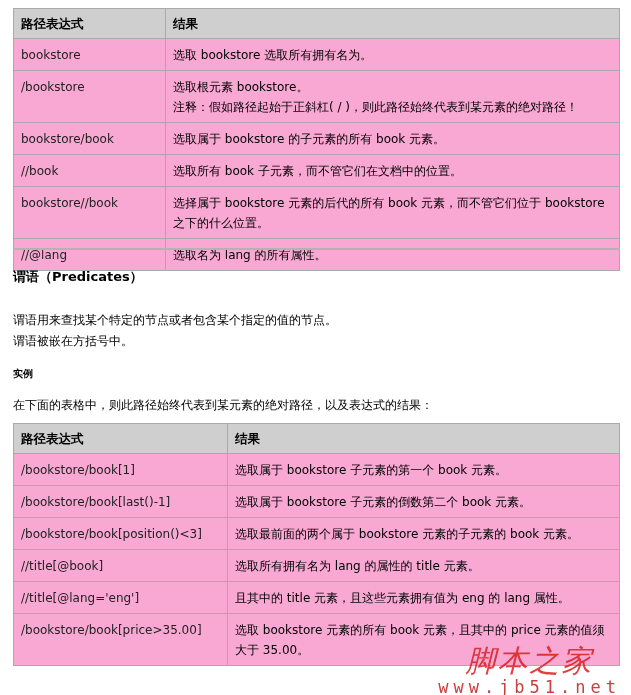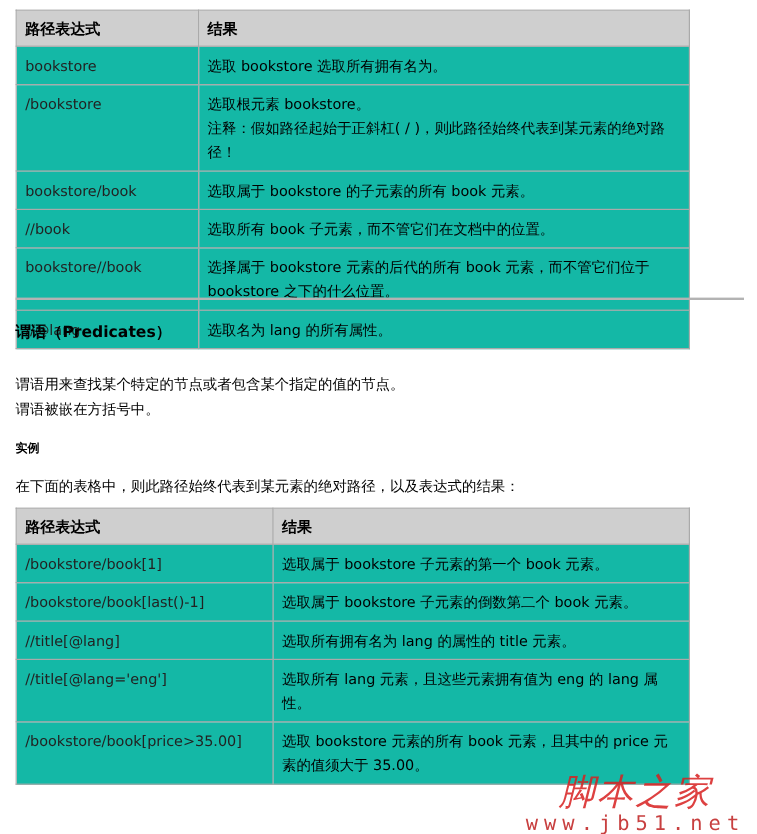--- a/index.html
+++ b/index.html
@@ -1,21 +1,21 @@
 <!DOCTYPE html>
 <html><head>
 <meta charset="utf-8">
 <style>
   html, body { margin:0; padding:0; background:#ffffff; }
   body { width:631px; height:695px; overflow:hidden; position:relative;
          font-family:"DejaVu Sans", "Liberation Sans", sans-serif; font-size:12px; color:#000; }
-  table { border-collapse:collapse; position:absolute; left:13px; width:562px; table-layout:fixed; }
+  table { border-collapse:collapse; position:absolute; left:13px; width:607px; table-layout:fixed; }
   th, td { border:1px solid #aaaaaa; text-align:left; vertical-align:top; padding:6px 7px 5px 7px; line-height:20px; }
   th { background:#cfcfcf; font-weight:bold; font-size:12.5px; padding:5px 7px 4px 7px; }
-  td { background:#14b8a6; }
+  td { background:#f9a8d4; }
   td.path { color:#222; }
   #t1 { top:8px; }
   #t2 { top:423px; }
   .hr { position:absolute; left:13px; width:607px; top:248px; height:2px; background:#b3b3b3; }
   .h2 { position:absolute; left:13px; top:268px; font-size:13px; font-weight:bold; }
   .p { position:absolute; left:13px; font-size:12px; }
   .h3 { position:absolute; left:13px; top:367px; font-size:10px; font-weight:bold; }
   .wm { position:absolute; right:10px; top:645px; text-align:center; color:#d82020; }
   .wm .big { font-size:30px; font-family:"DejaVu Serif", serif; font-style:italic; letter-spacing:2px; line-height:32px; opacity:0.85; }
   .wm .small { font-size:17px; letter-spacing:5px; color:#c84040; font-family:"DejaVu Sans Mono", monospace; }
@@ -83,26 +83,30 @@
   </tr>
   <tr>
     <td class="path">/bookstore/book[1]</td>
     <td>选取属于 bookstore 子元素的第一个 book 元素。</td>
   </tr>
   <tr>
     <td class="path">/bookstore/book[last()-1]</td>
     <td>选取属于 bookstore 子元素的倒数第二个 book 元素。</td>
   </tr>
   <tr>
-    <td class="path">//title[@lang]</td>
+    <td class="path">/bookstore/book[position()&lt;3]</td>
+    <td>选取最前面的两个属于 bookstore 元素的子元素的 book 元素。</td>
+  </tr>
+  <tr>
+    <td class="path">//title[@book]</td>
     <td>选取所有拥有名为 lang 的属性的 title 元素。</td>
   </tr>
   <tr>
     <td class="path">//title[@lang='eng']</td>
-    <td>选取所有 lang 元素，且这些元素拥有值为 eng 的 lang 属性。</td>
+    <td>且其中的 title 元素，且这些元素拥有值为 eng 的 lang 属性。</td>
   </tr>
   <tr>
     <td class="path">/bookstore/book[price&gt;35.00]</td>
     <td>选取 bookstore 元素的所有 book 元素，且其中的 price 元素的值须大于 35.00。</td>
   </tr>
 
 </tbody>
   </table>
 
 <div class="wm">

